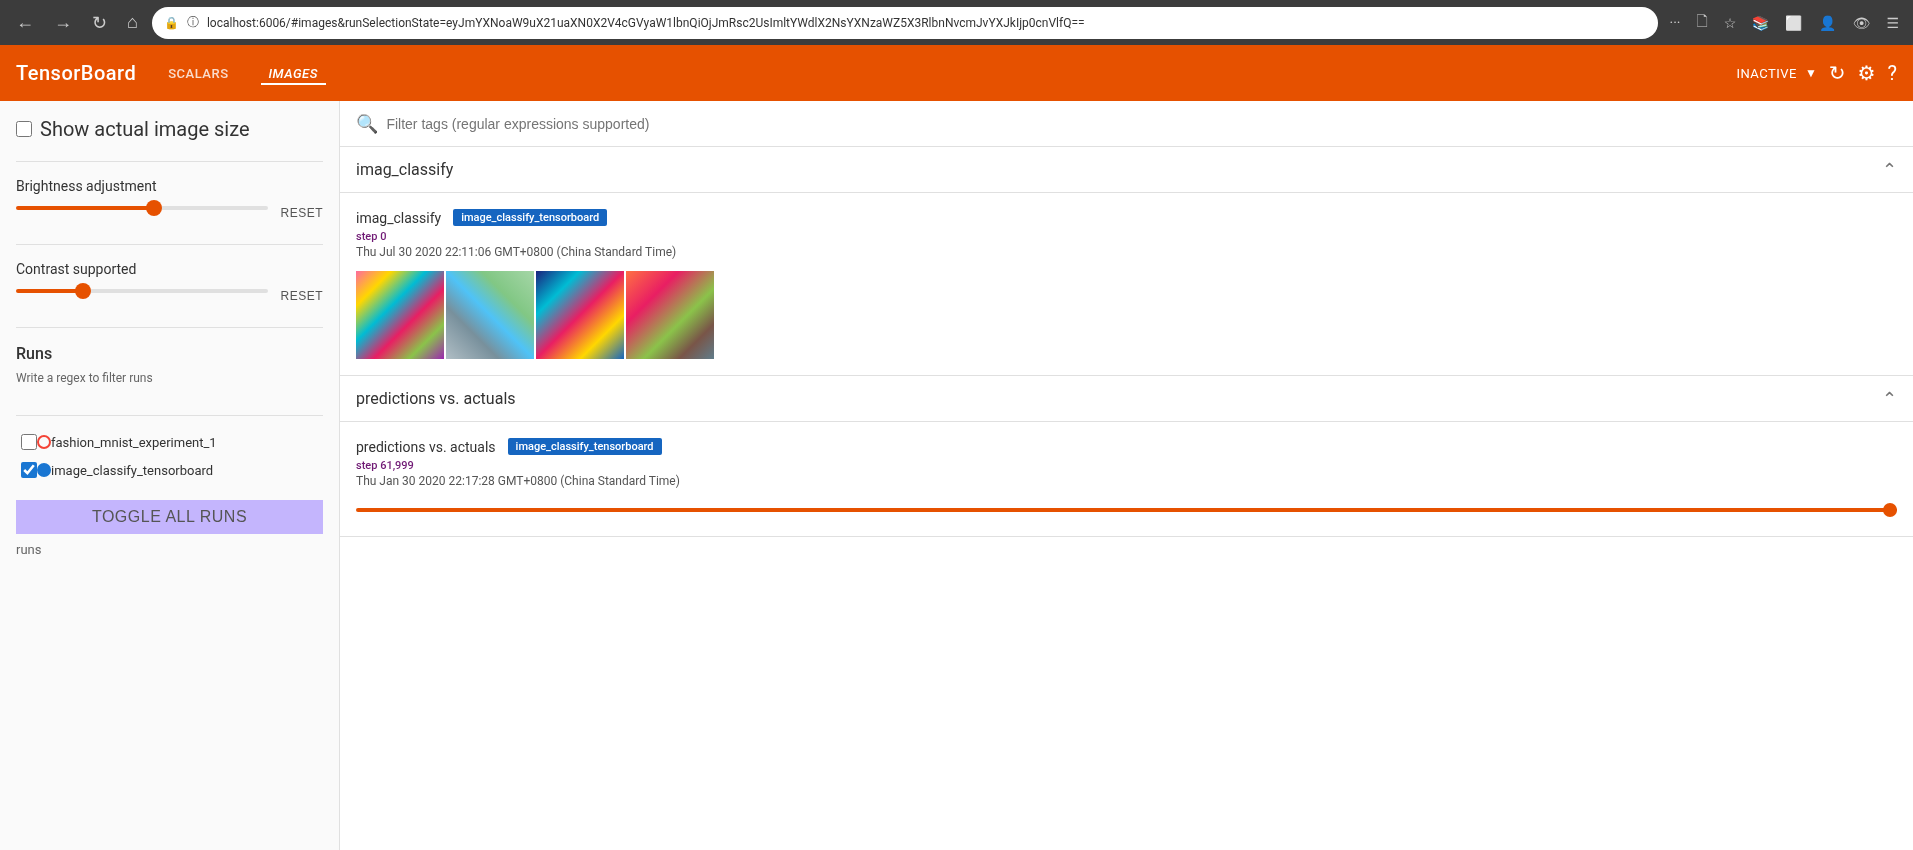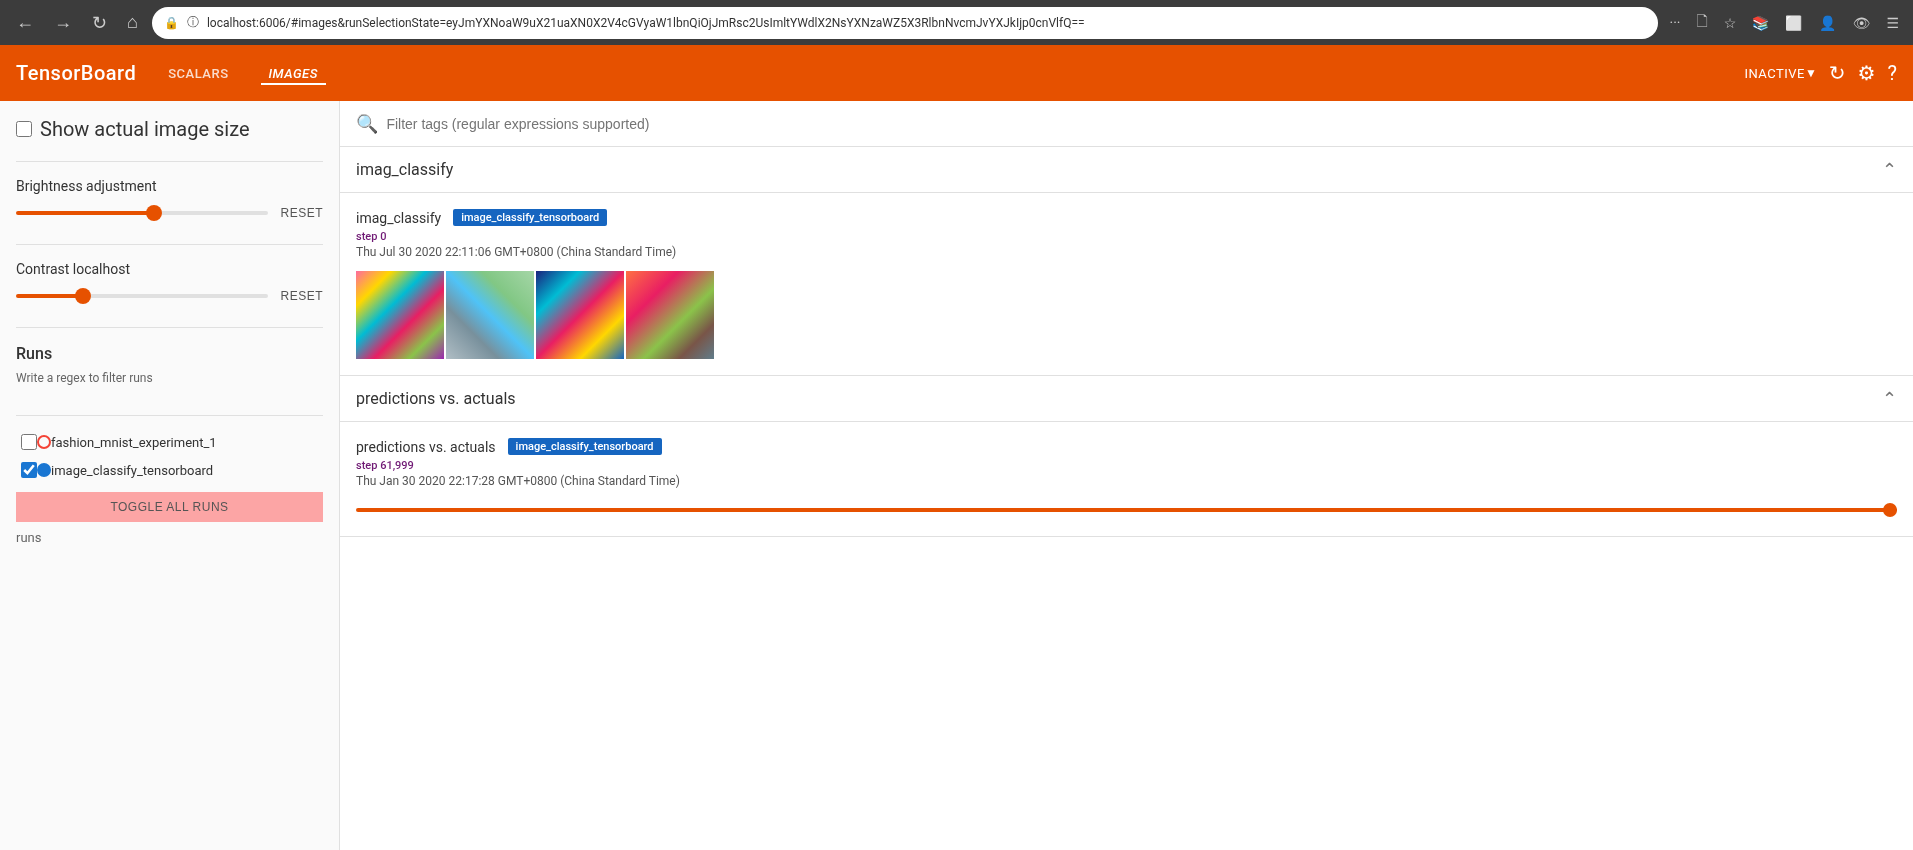--- a/index.html
+++ b/index.html
@@ -62,21 +62,21 @@
       display: flex;
       align-items: center;
       gap: 12px;
     }
     .tb-header-icon {
       color: #fff;
       font-size: 20px;
       cursor: pointer;
     }
     .inactive-wrapper {
-      display: flex; align-items: center; gap: 0; position: relative;
+      display: flex; align-items: center; gap: 8px; position: relative;
     }
     .inactive-label {
       color: #fff; font-size: 13px; letter-spacing: 0.5px;
     }
     .inactive-arrow { color: #fff; font-size: 12px; }
 
     
     .main-layout {
       display: flex;
       height: calc(850px - 45px - 56px);
@@ -107,21 +107,21 @@
     }
 
     
     .slider-section {
       margin-bottom: 24px;
     }
     .slider-section-title {
       font-size: 14px; color: #333; margin-bottom: 12px; font-weight: 400;
     }
     .slider-row {
-      display: flex; align-items: center; gap: 12px;
+      display: flex; align-items: flex-start; gap: 12px;
     }
     .slider-input {
       flex: 1; appearance: none; height: 4px; background: #e0e0e0;
       border-radius: 2px; outline: none; cursor: pointer;
       position: relative;
     }
     .slider-input::-webkit-slider-thumb {
       appearance: none; width: 16px; height: 16px;
       background: #e65100; border-radius: 50%; cursor: pointer;
     }
@@ -150,22 +150,22 @@
     .run-item {
       display: flex; align-items: center; gap: 0; padding: 6px 5px; cursor: pointer;
     }
     .run-checkbox {
       width: 16px; height: 16px; cursor: pointer; accent-color: #1976d2;
     }
     .run-label { font-size: 13px; color: #333; }
     .run-item-2 .run-checkbox { accent-color: #1976d2; }
 
     .toggle-all-btn {
-      width: 100%; margin-top: 8px; padding: 8px;
-      background: #fca5a5; border: none; font-size: 12px; font-weight: 500;
+      width: 100%; margin-top: 16px; padding: 8px;
+      background: #c4b5fd; border: none; font-size: 16px; font-weight: 500;
       letter-spacing: 0.5px; color: #555; cursor: pointer; text-transform: uppercase;
     }
     .runs-label {
       font-size: 13px; color: #666; margin-top: 8px;
     }
 
     
     .main-content {
       flex: 1; overflow-y: auto; background: #fff;
     }
@@ -309,21 +309,21 @@
       <div class="slider-section-title">Brightness adjustment</div>
       <div class="slider-row">
         <input type="range" min="0" max="100" value="55" class="slider-input brightness" style="">
         <button class="reset-btn">RESET</button>
       </div>
     </div>
 
     <hr class="divider">
 
     <div class="slider-section">
-      <div class="slider-section-title">Contrast localhost</div>
+      <div class="slider-section-title">Contrast supported</div>
       <div class="slider-row">
         <input type="range" min="0" max="100" value="25" class="slider-input contrast" style="">
         <button class="reset-btn">RESET</button>
       </div>
     </div>
 
     <hr class="divider">
 
     <div class="runs-section">
       <div class="runs-title">Runs</div>

